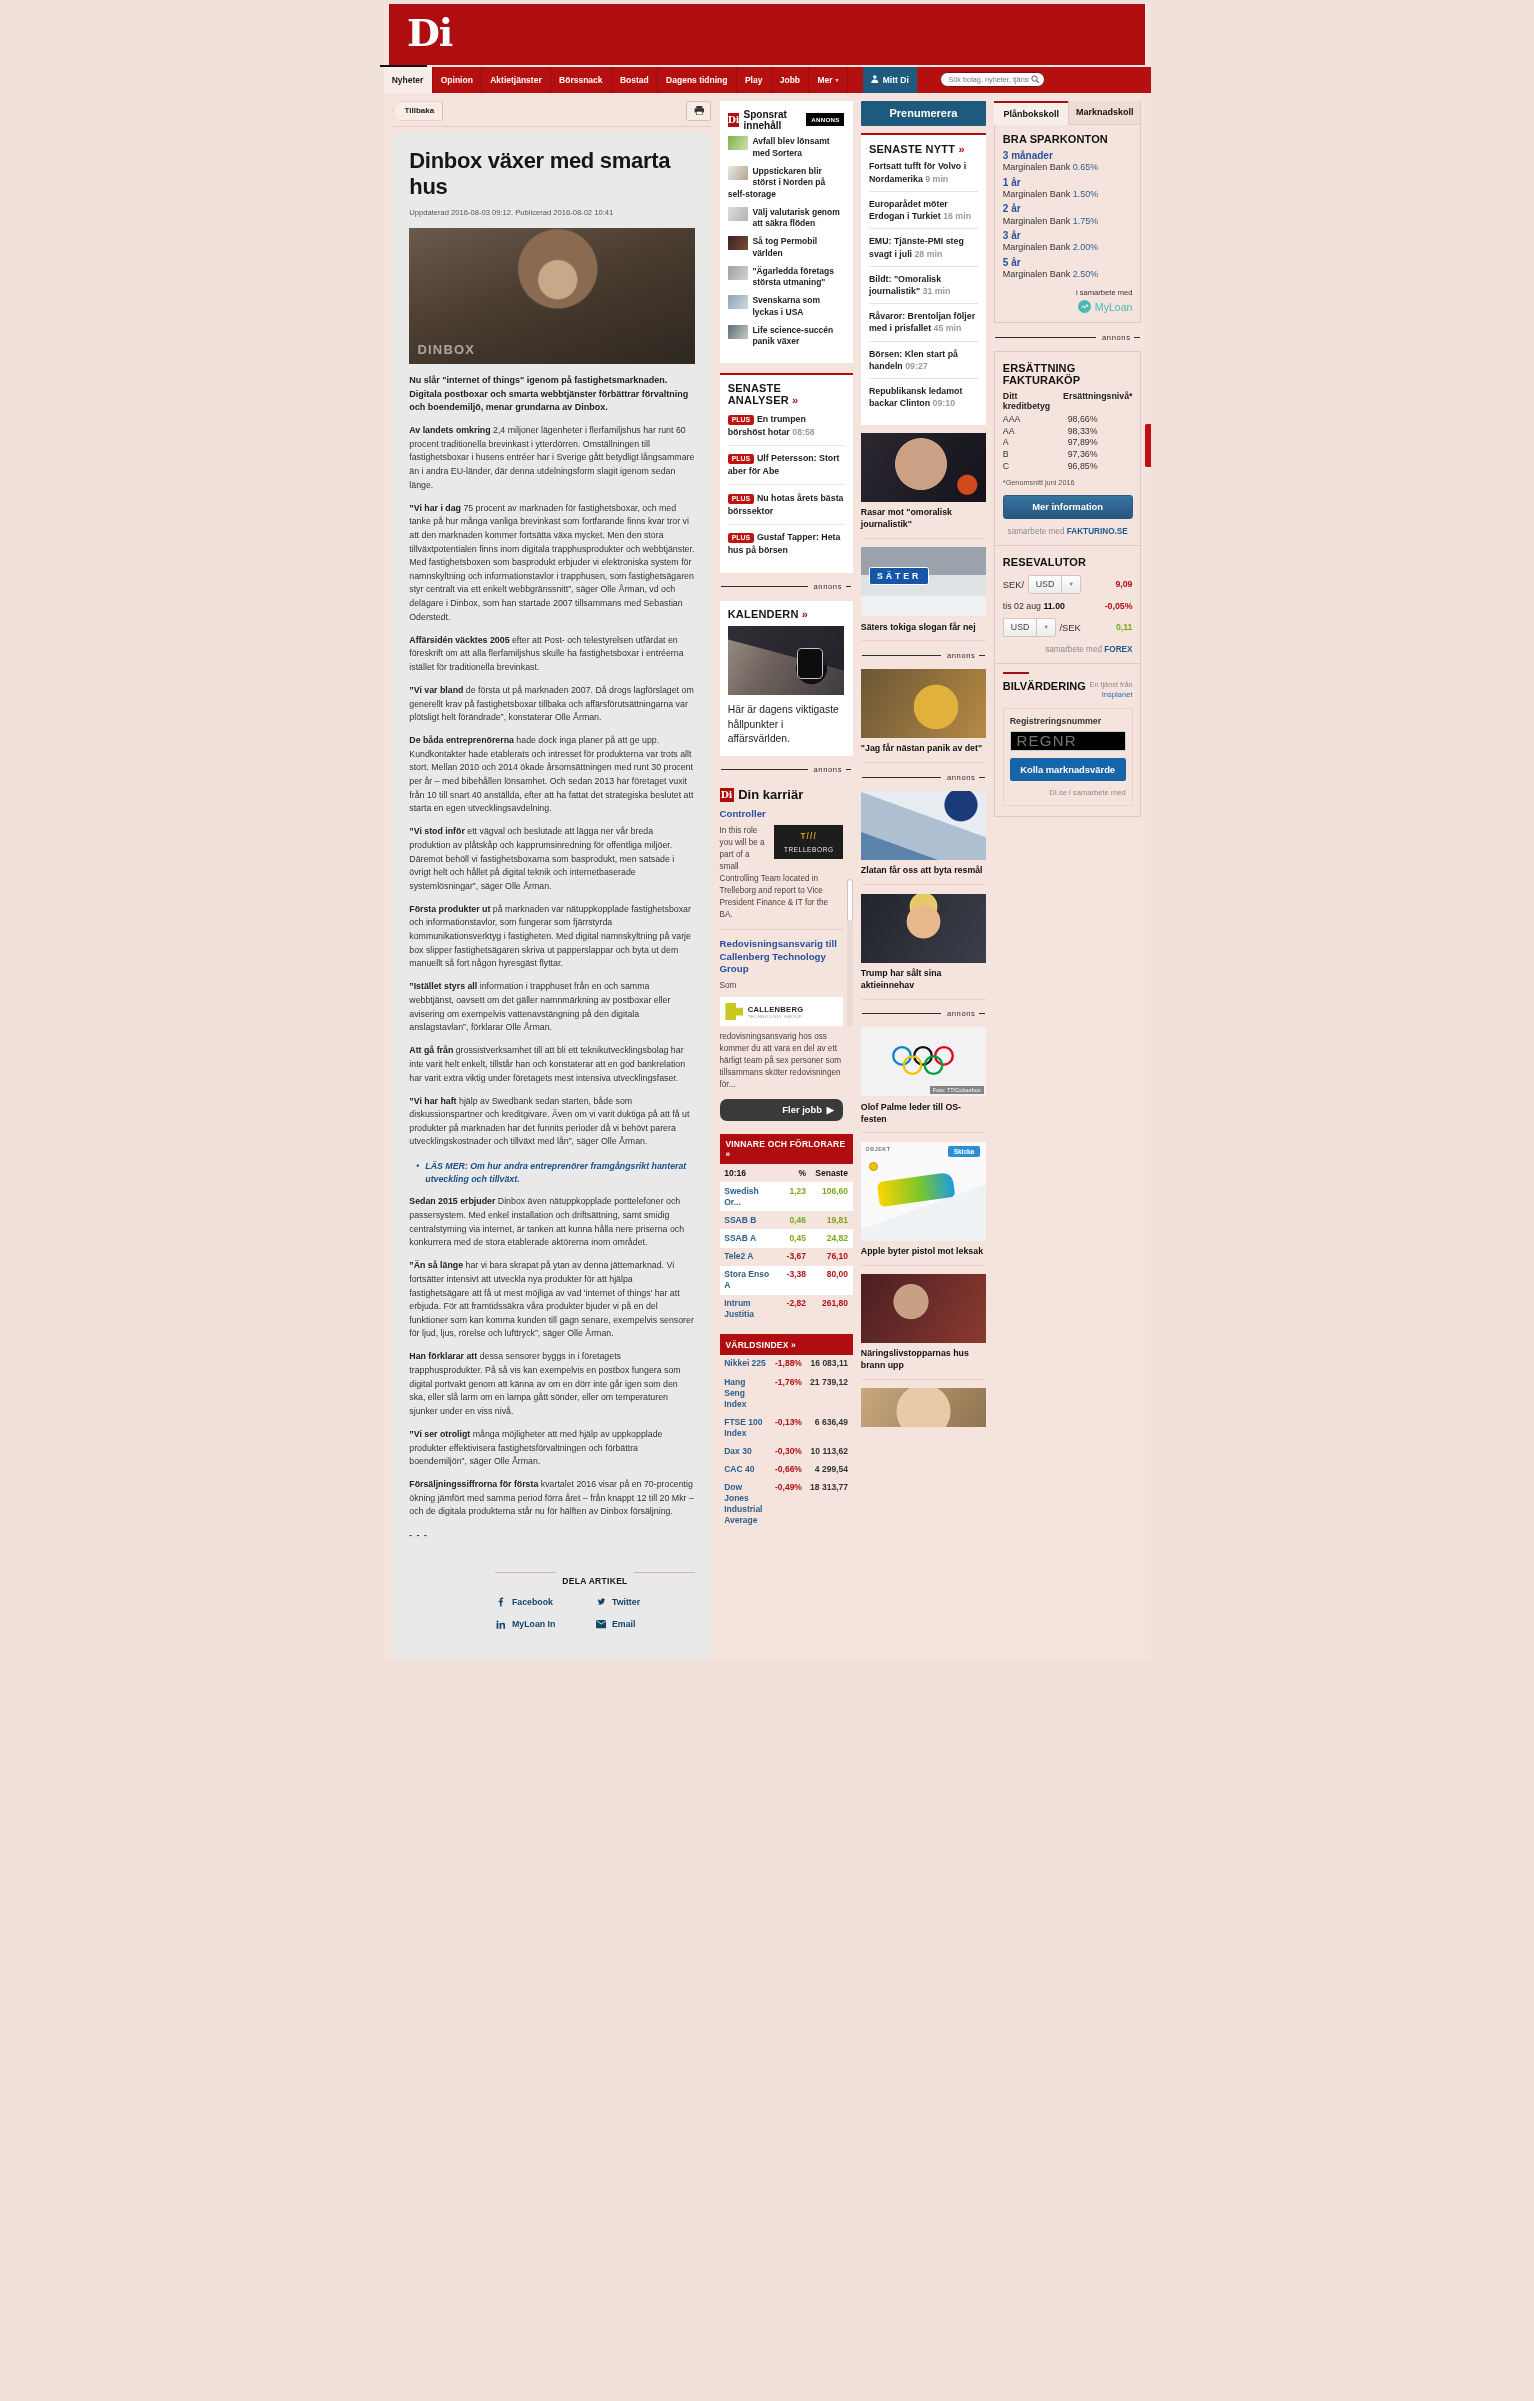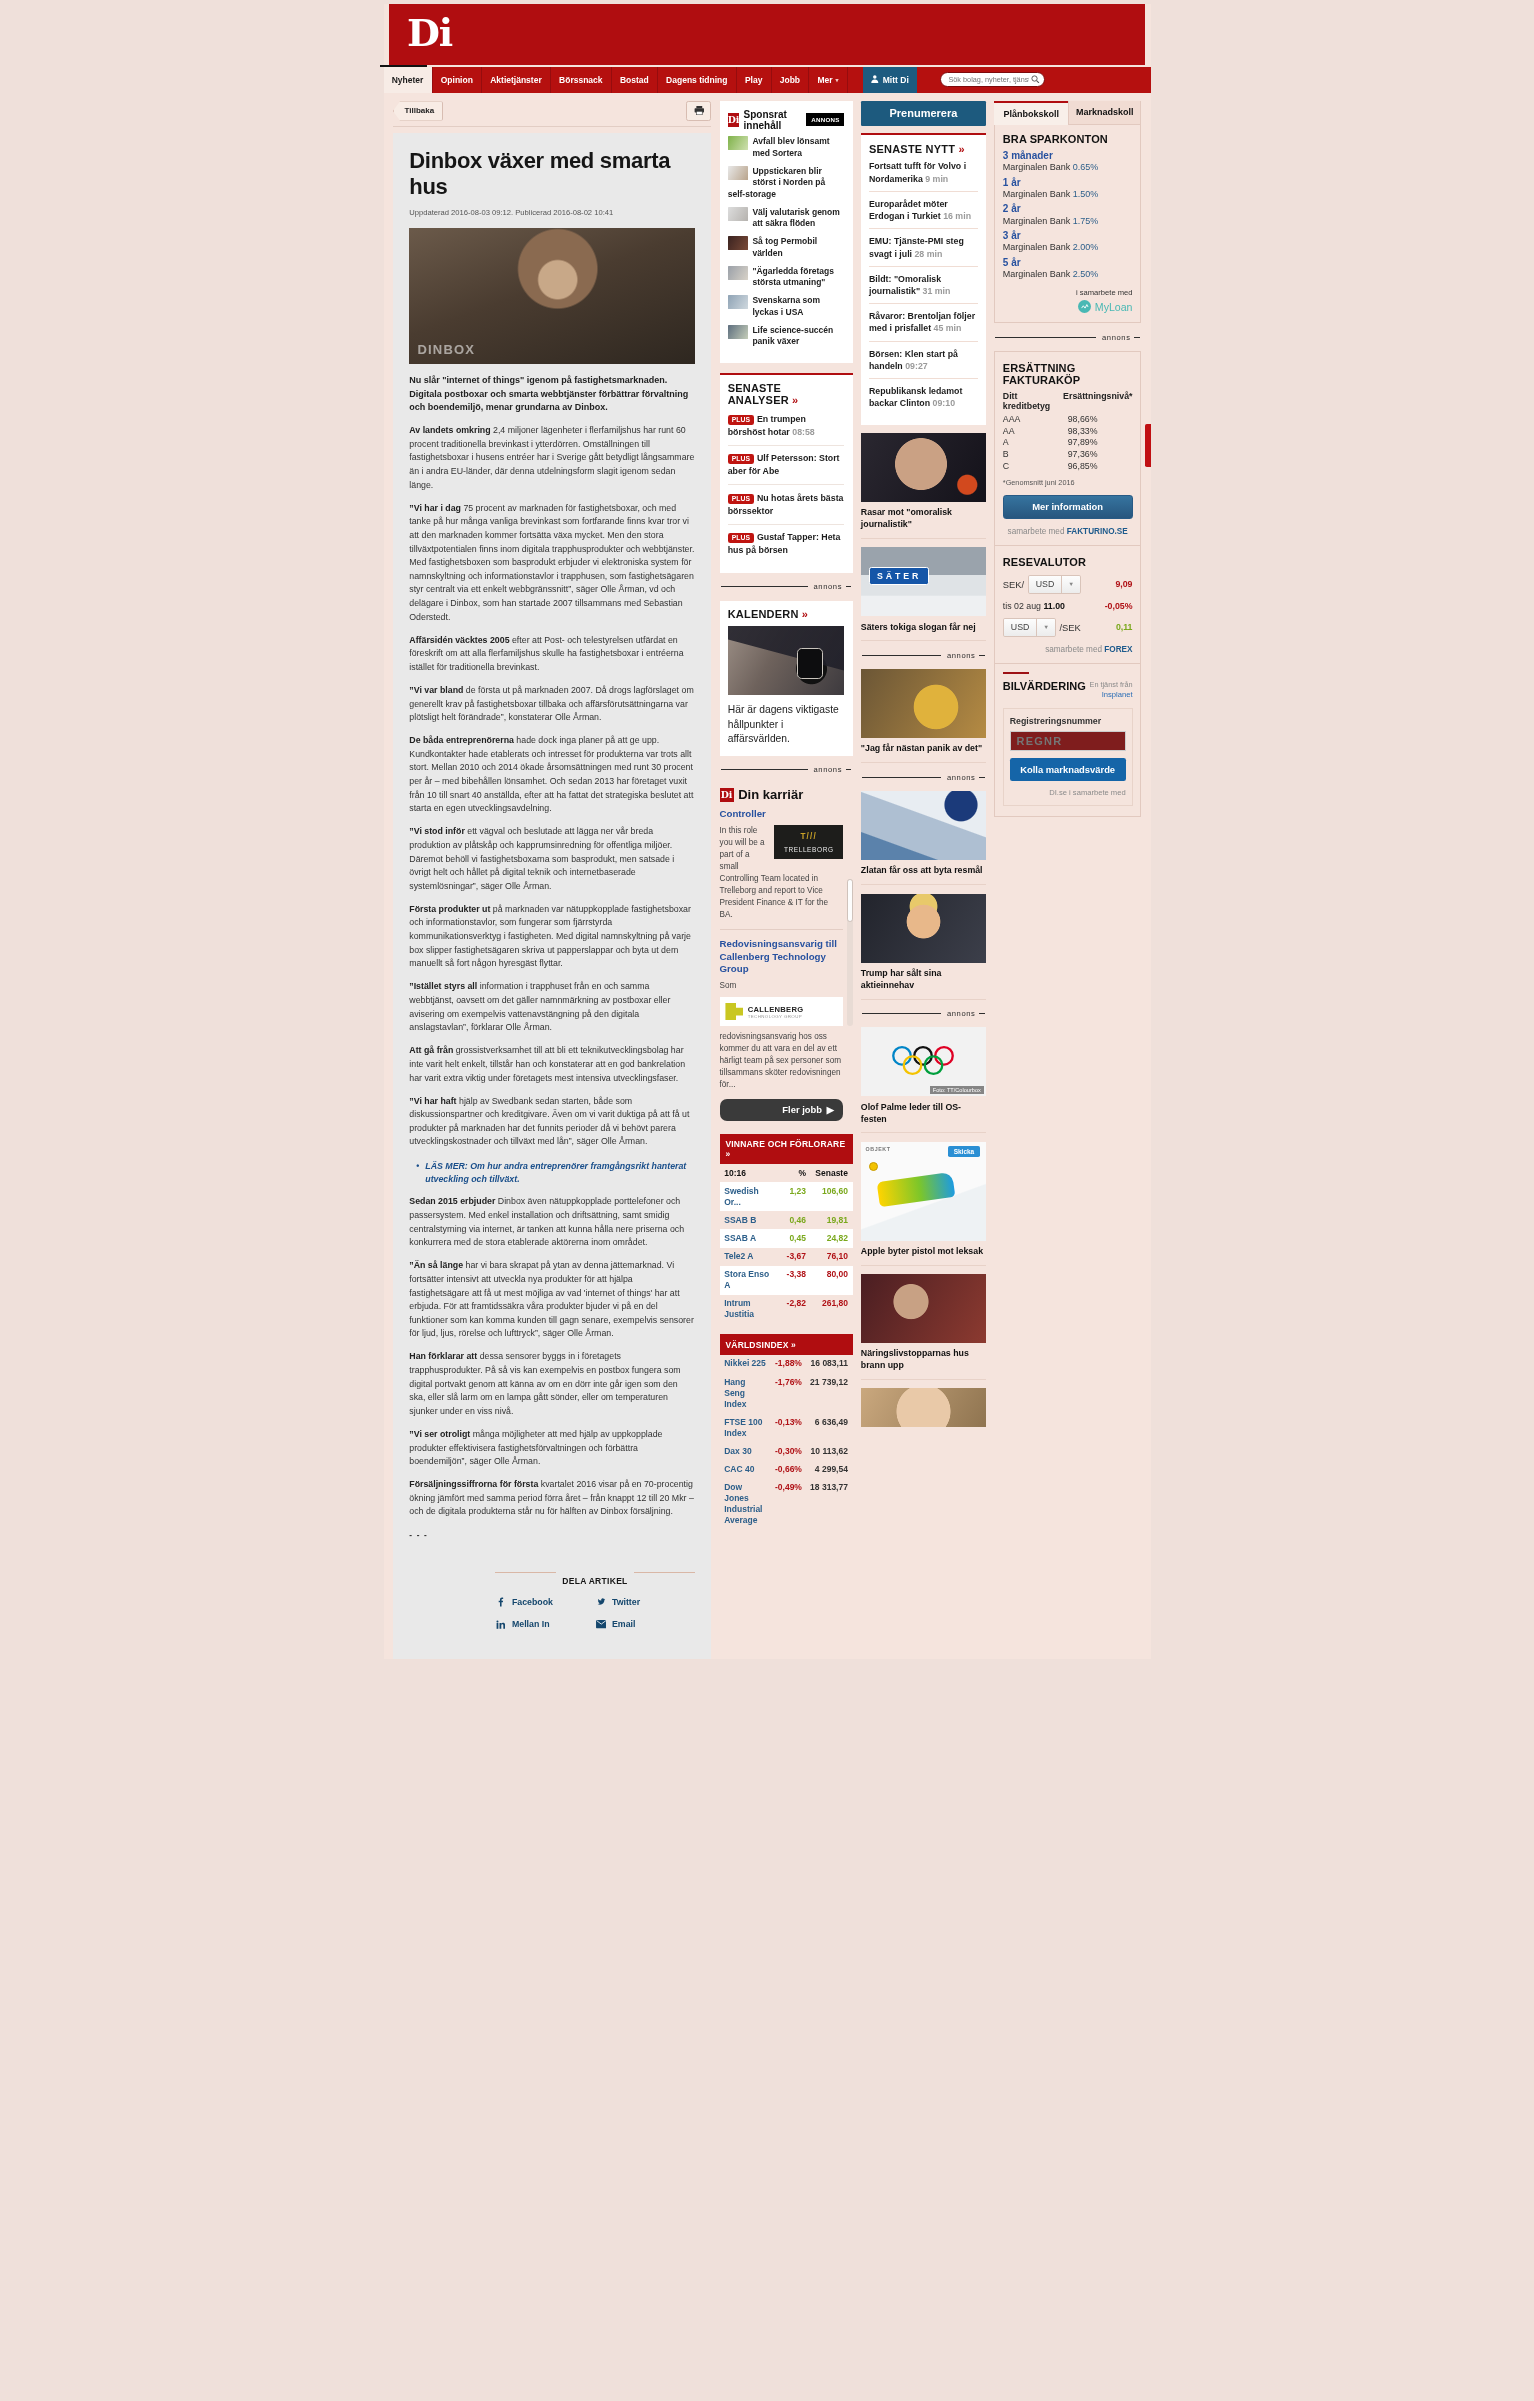--- a/index.html
+++ b/index.html
@@ -183,21 +183,21 @@
   .rese-date { font-size:8.8px; color:#333; }
   .rese-date b { color:#111; }
   .bil { border:0.6px solid #e2c9bf; border-top:none; padding:8.2px 7.6px 9.4px 7.6px; position:relative; }
   .bil-redline { width:26px; height:1.8px; background:#9d1115; margin-bottom:5.9px; }
   .bil-head { display:flex; justify-content:space-between; }
   .bil-title { font-size:11px; font-weight:800; color:#111; }
   .bil-service { text-align:right; font-size:7.3px; color:#8a8a8a; line-height:1.4; }
   .bil-service .link { color:#2a6db5; font-size:7.6px; }
   .bil-inner { border:0.6px solid #e8d3c9; margin-top:7px; padding:7px 5.9px 8.2px 5.9px; }
   .bil-label { font-size:8.8px; font-weight:700; color:#333; }
-  .bil-input { margin-top:4.7px; width:100%; height:20px; border:0.6px solid #ccc; background:#7f1d1d; font-size:11px; font-weight:700; color:#999; letter-spacing:1.2px; padding:0 5.9px; }
+  .bil-input { margin-top:4.7px; width:100%; height:20px; border:0.6px solid #ccc; background:#000000; font-size:15px; font-weight:400; color:#999; letter-spacing:1.2px; padding:0 5.9px; }
   .btn-kolla { margin-top:7px; width:100%; height:23.5px; background:#1565a8; border:none; border-radius:2.3px; color:#fff; font-weight:700; font-size:9.4px; cursor:pointer; }
   .bil-partner { text-align:right; font-size:7.6px; color:#8a8a8a; margin-top:7px; }
   .edge-tab { position:absolute; right:0; top:420px; width:5.9px; height:43px; background:#c00f12; border-radius:1.8px 0 0 1.8px; }
 </style>
 </head>
 <body>
 
 <div class="page">
 
   <div class="masthead">
@@ -303,21 +303,21 @@
               <span>Twitter</span>
             </div>
             <div class="share-item">
               <span class="share-ico">
                   <svg width="9.4" height="9.4" viewBox="0 0 16 16">
                     <rect x="1" y="5" width="3" height="10" fill="#15476d"></rect>
                     <circle cx="2.5" cy="2.5" r="1.7" fill="#15476d"></circle>
                     <path d="M6 5h2.8v1.4C9.4 5.5 10.5 4.8 12 4.8c2.4 0 3.5 1.5 3.5 4.1V15h-3V9.4c0-1.4-.5-2.2-1.7-2.2-1.1 0-1.8.8-1.8 2.2V15H6z" fill="#15476d"></path>
                   </svg>
                 </span>
-              <span>Mellan In</span>
+              <span>MyLoan In</span>
             </div>
             <div class="share-item">
               <span class="share-ico">
                   <svg width="10.6" height="8.2" viewBox="0 0 18 14">
                     <rect width="18" height="14" rx="1" fill="#15476d"></rect>
                     <path d="M1 1l8 6 8-6" stroke="#fff" stroke-width="1.4" fill="none"></path>
                   </svg>
                 </span>
               <span>Email</span>
             </div>

